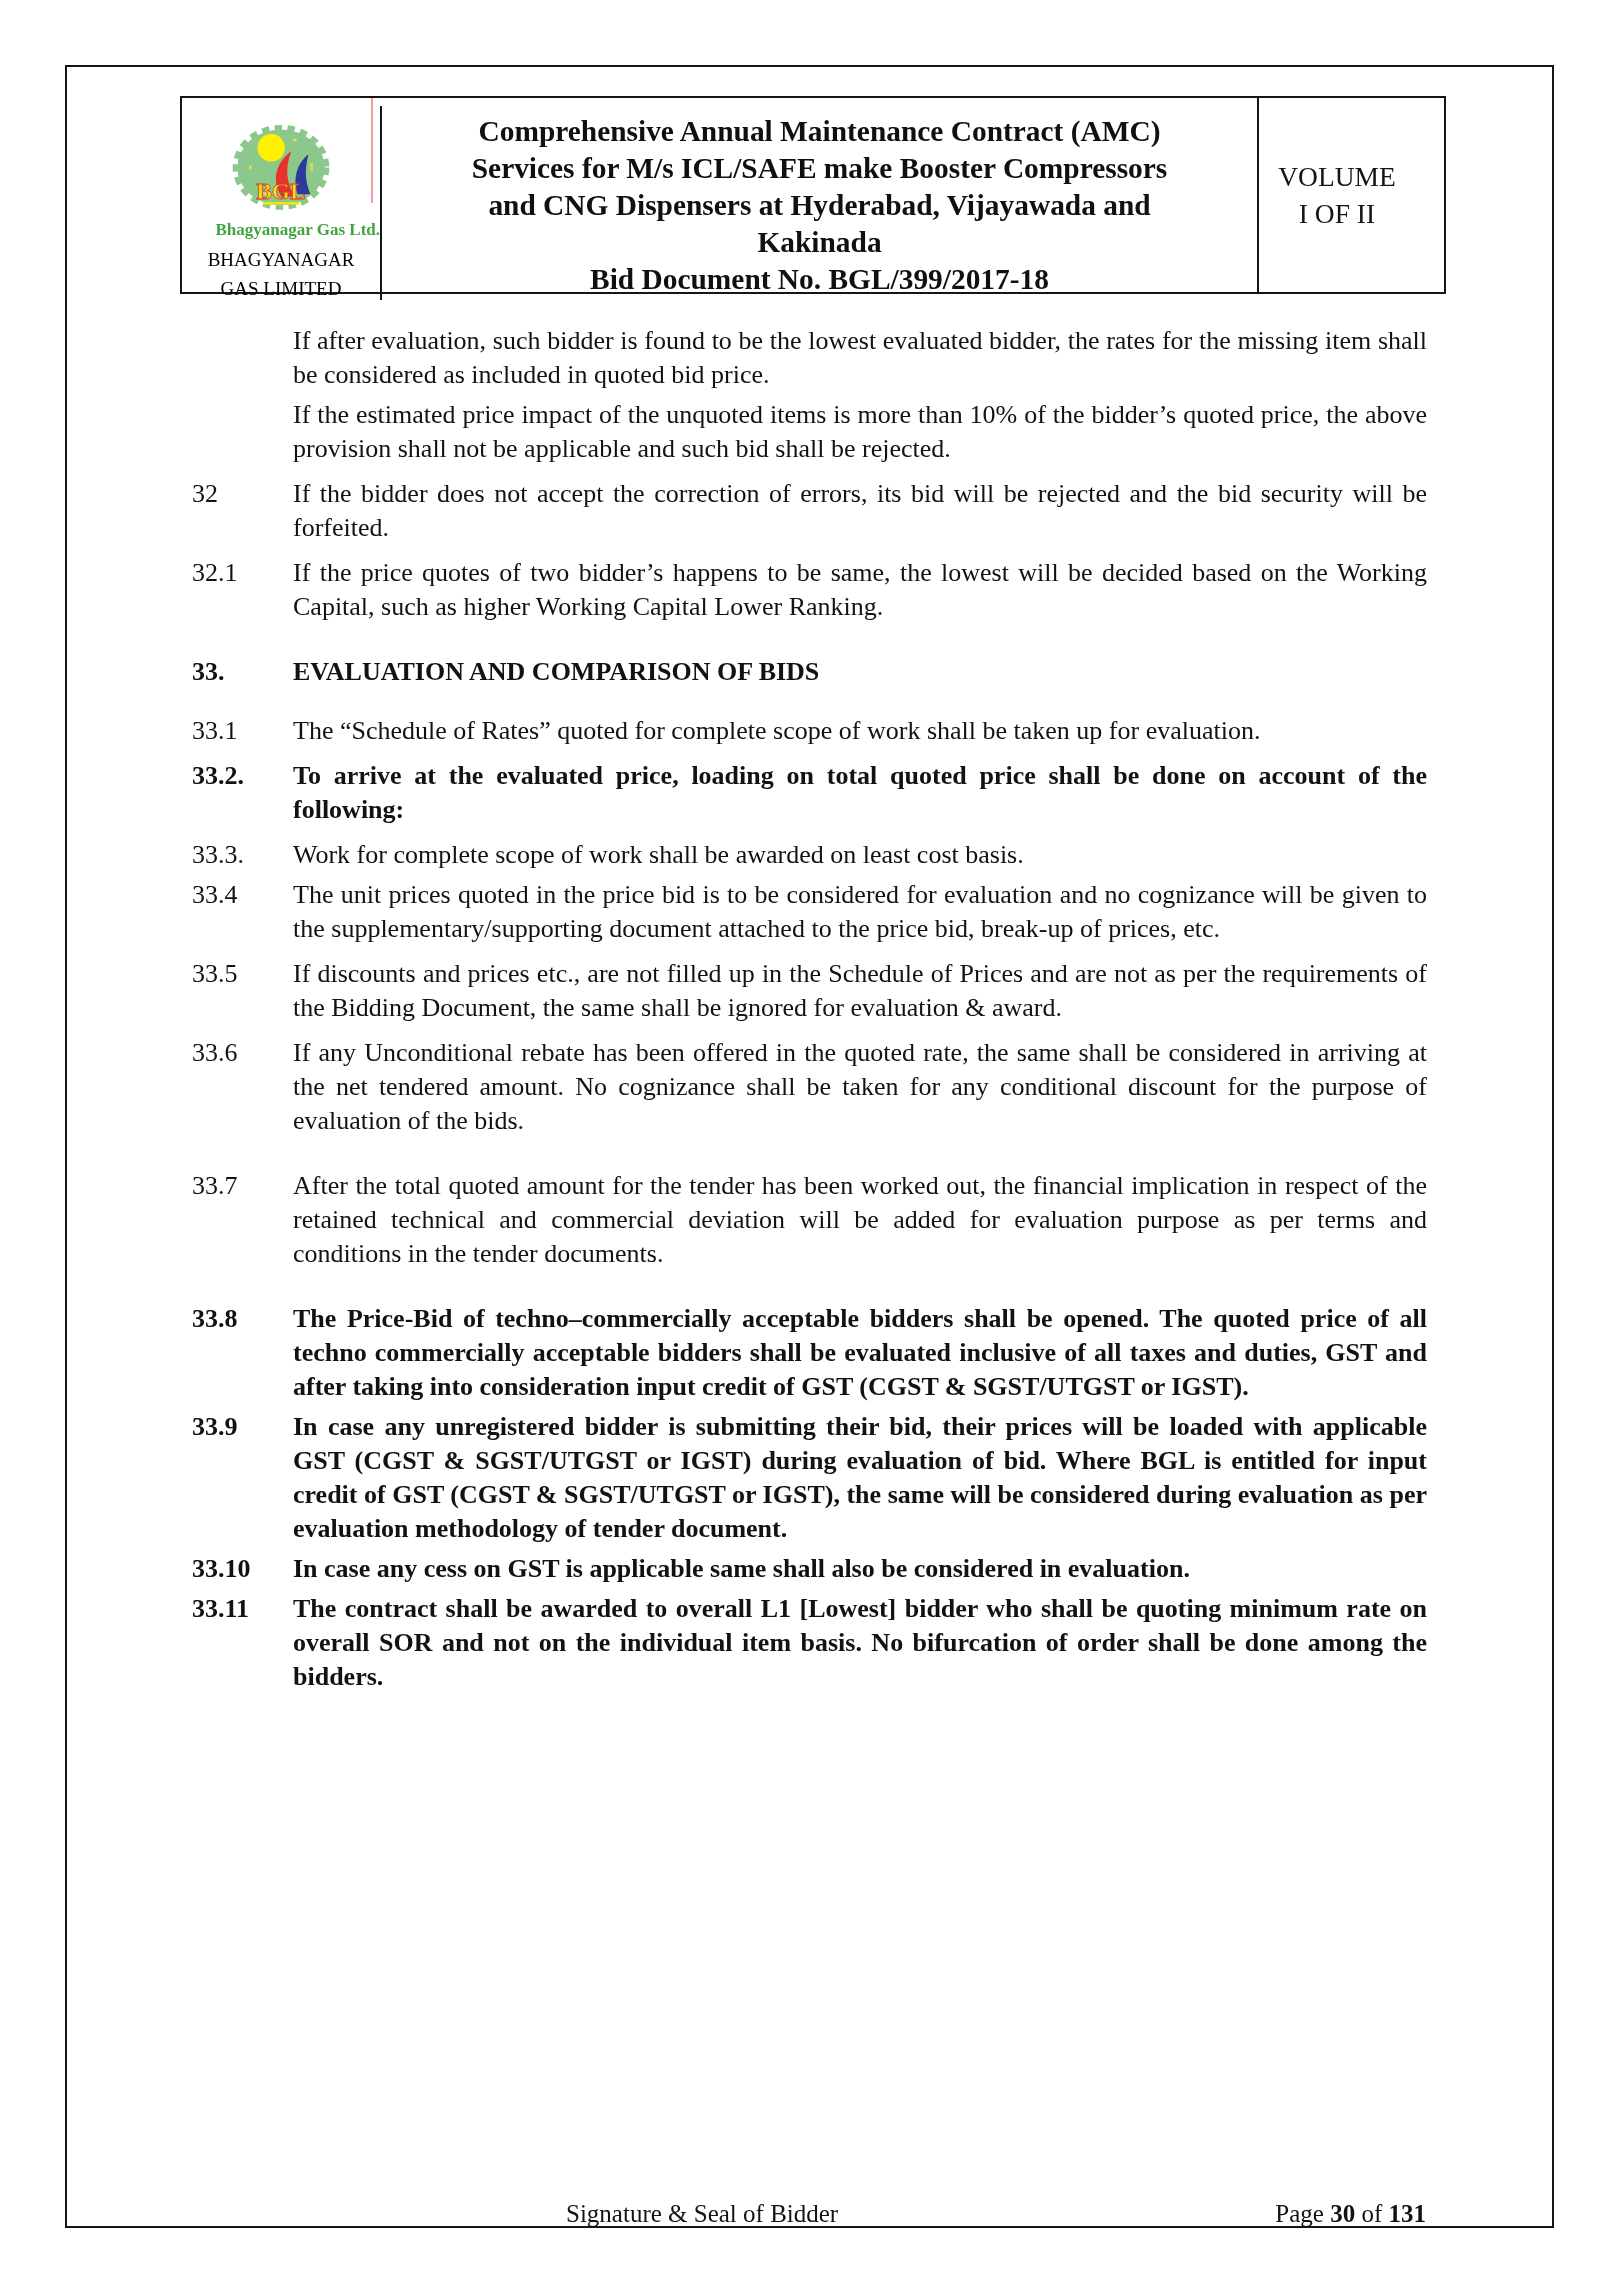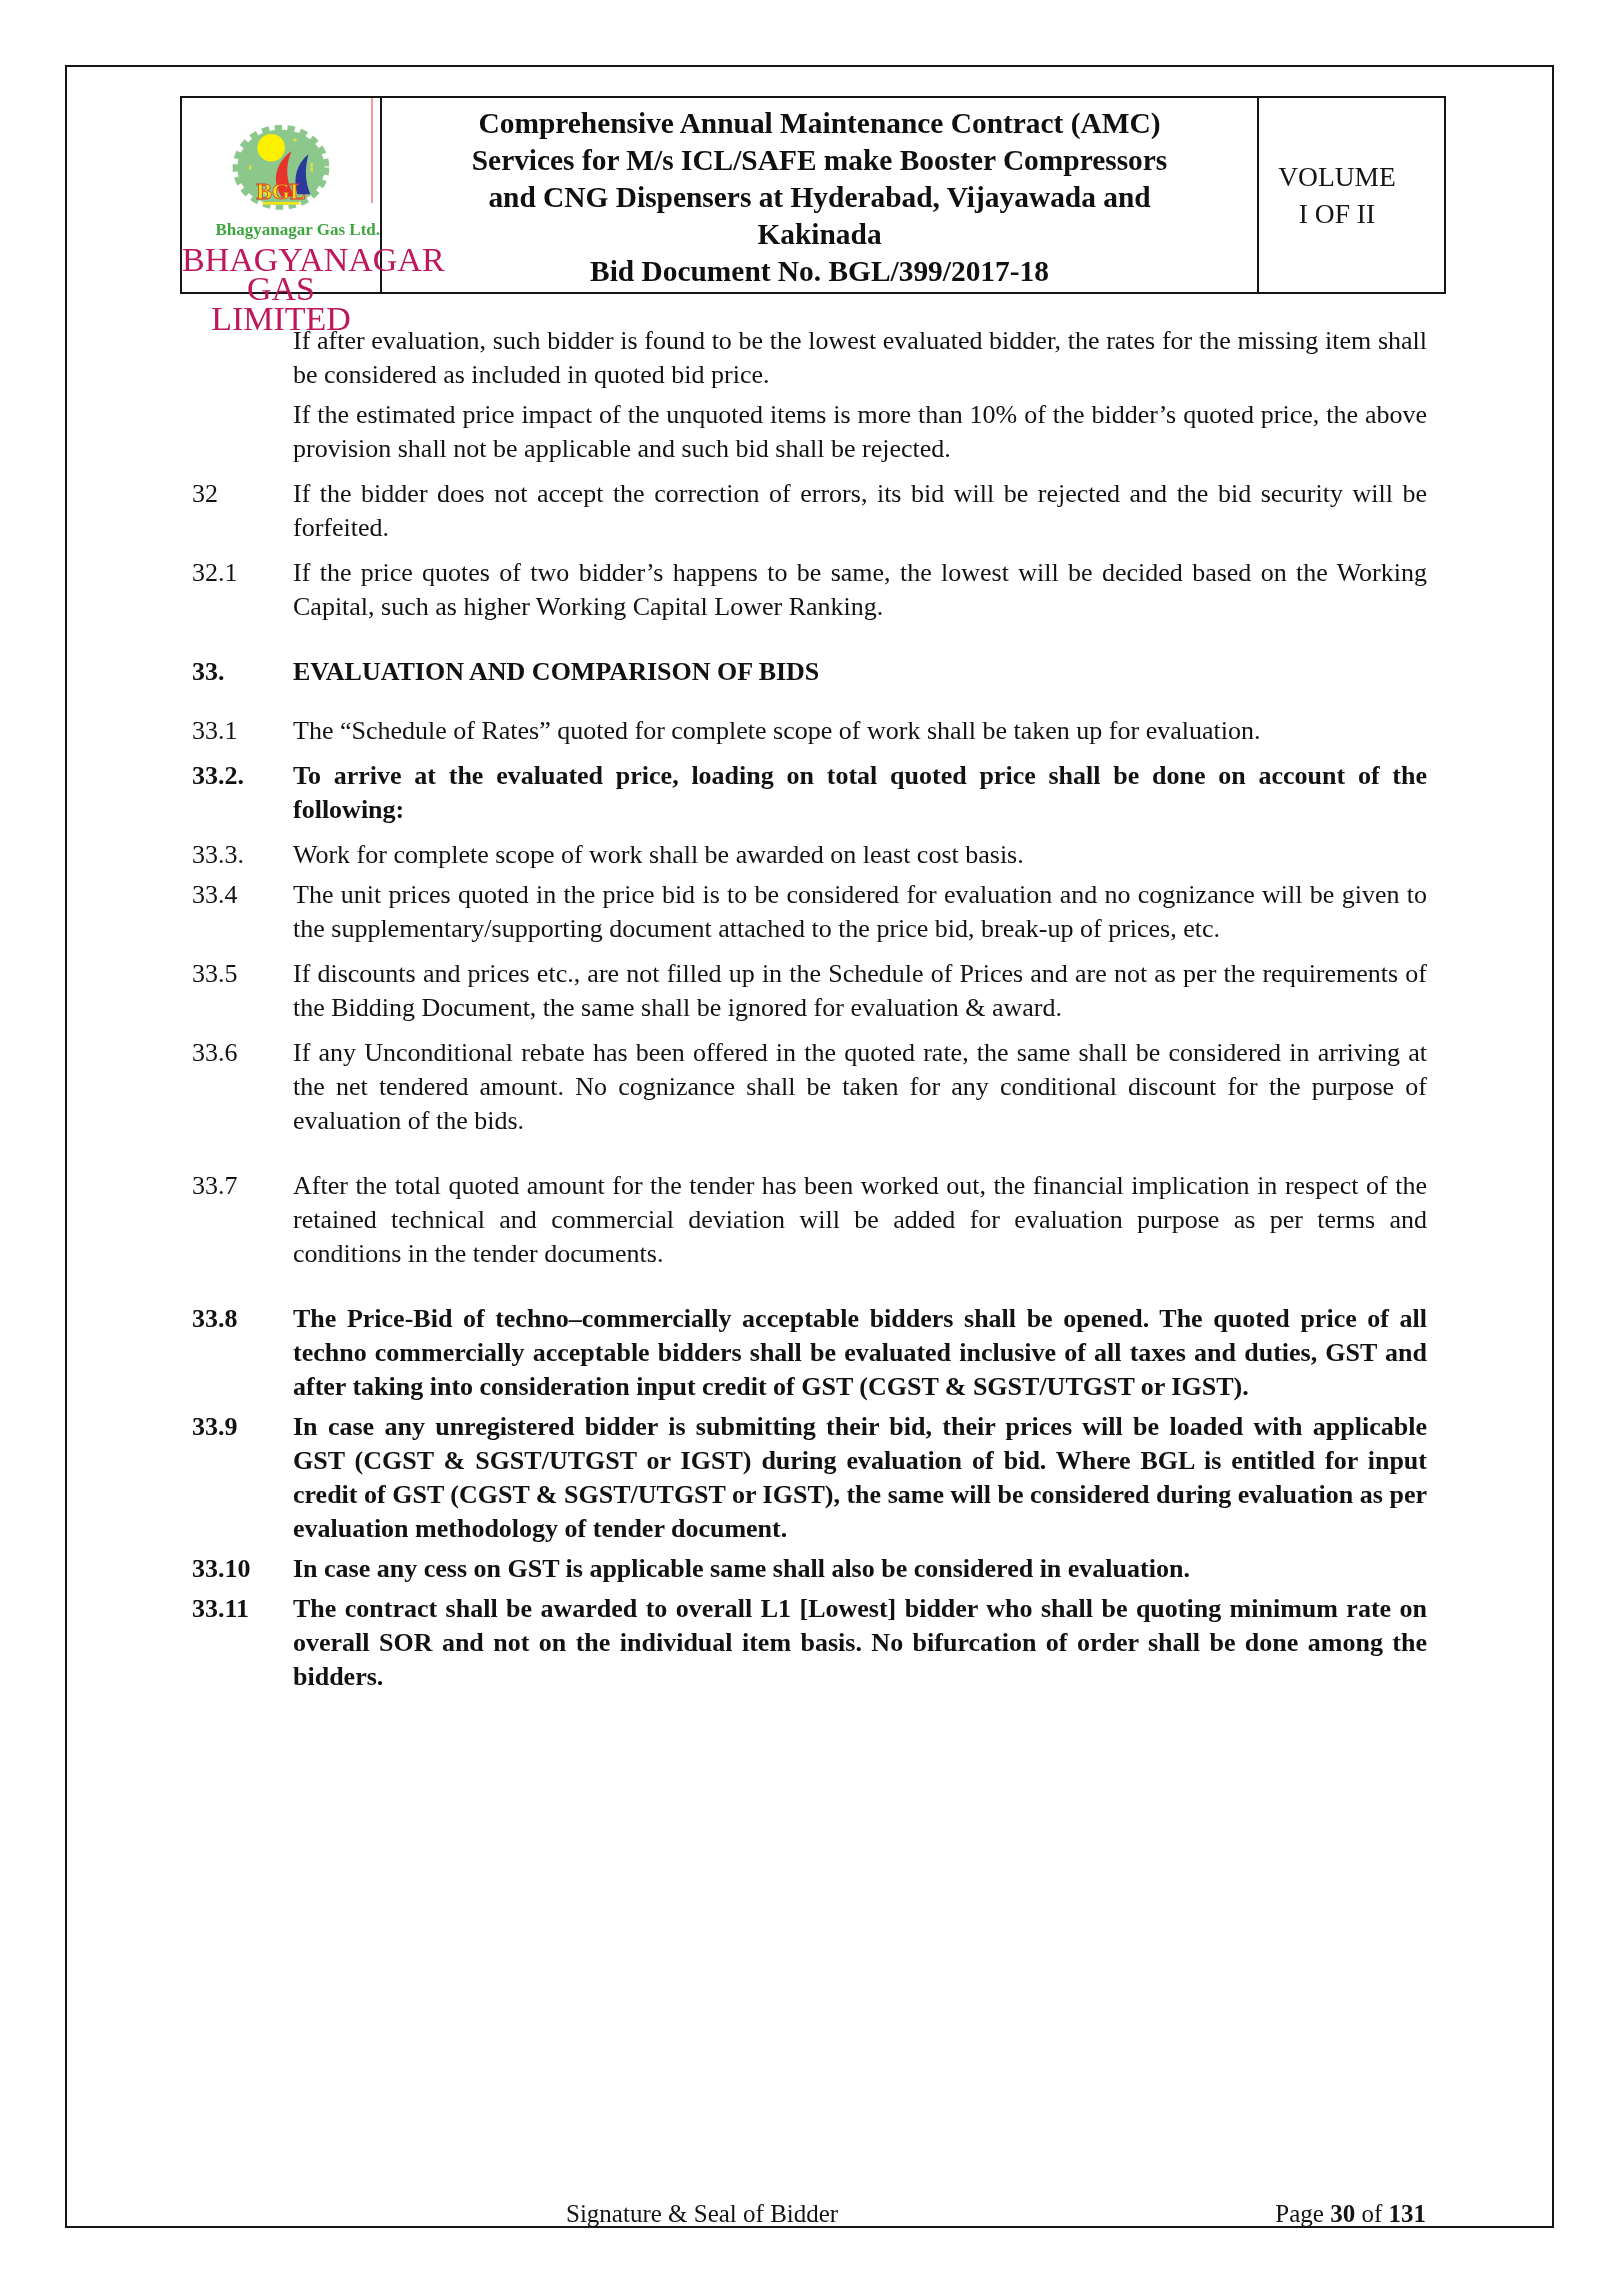--- a/index.html
+++ b/index.html
@@ -35,36 +35,37 @@
     text-align:center;
     padding-top:23px;
   }
   .logo-caption {
     font-size:17px; line-height:18.3px;
     color:#3fa53f; font-weight:bold;
     margin-top:0px;
     text-align:right;
   }
   .org-name {
-    font-size:34px; line-height:29.4px;
-    margin-top:5.2px; color:#be185d;
+    font-size:19px; line-height:29.4px;
+    margin-top:5.2px; color:#000000;
   }
   .scan-line {
     position:absolute; top:0; right:7.2px;
     width:2px; height:105px;
     background:#f59a9e;
   }
 
   .cell-title {
     width:877px; flex:none;
     text-align:center;
     font-weight:bold;
     font-size:29.4px; line-height:37px;
     padding:6.5px 17px 0 17px;
     color:#101010;
+    margin-top:8px;
   }
   .cell-volume {
     width:158px; flex:none;
     display:flex; flex-direction:column;
     justify-content:center; align-items:center;
     font-size:27.5px; line-height:37px;
     color:#151515;
   }
 
   

